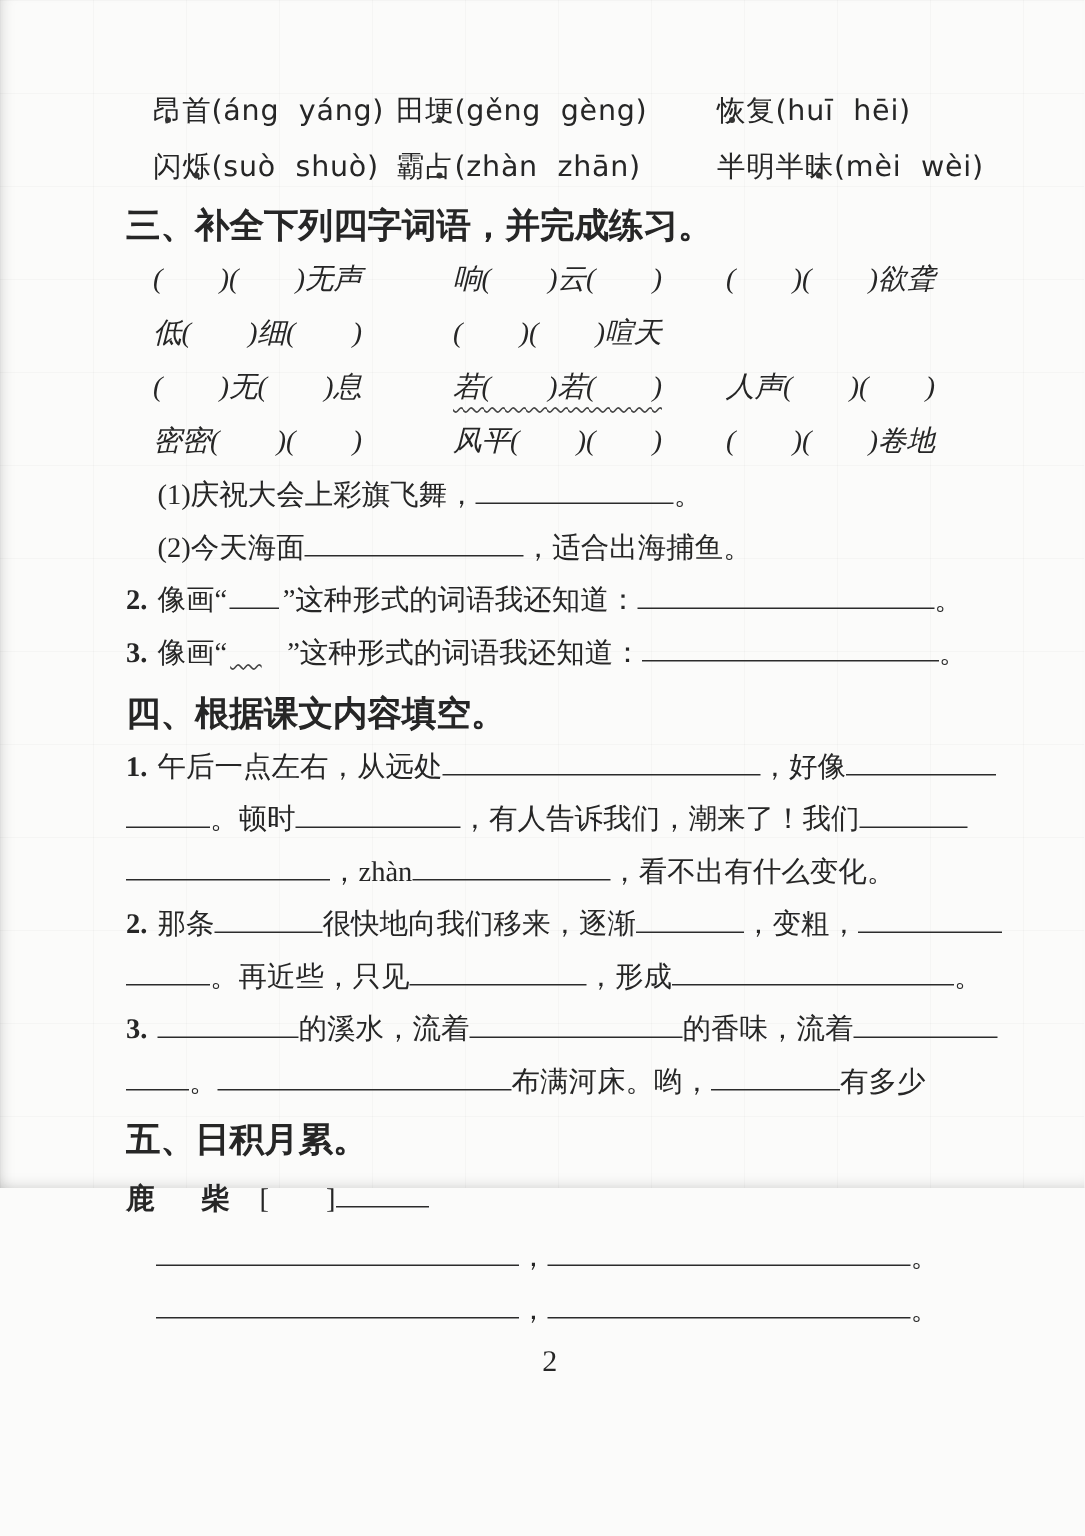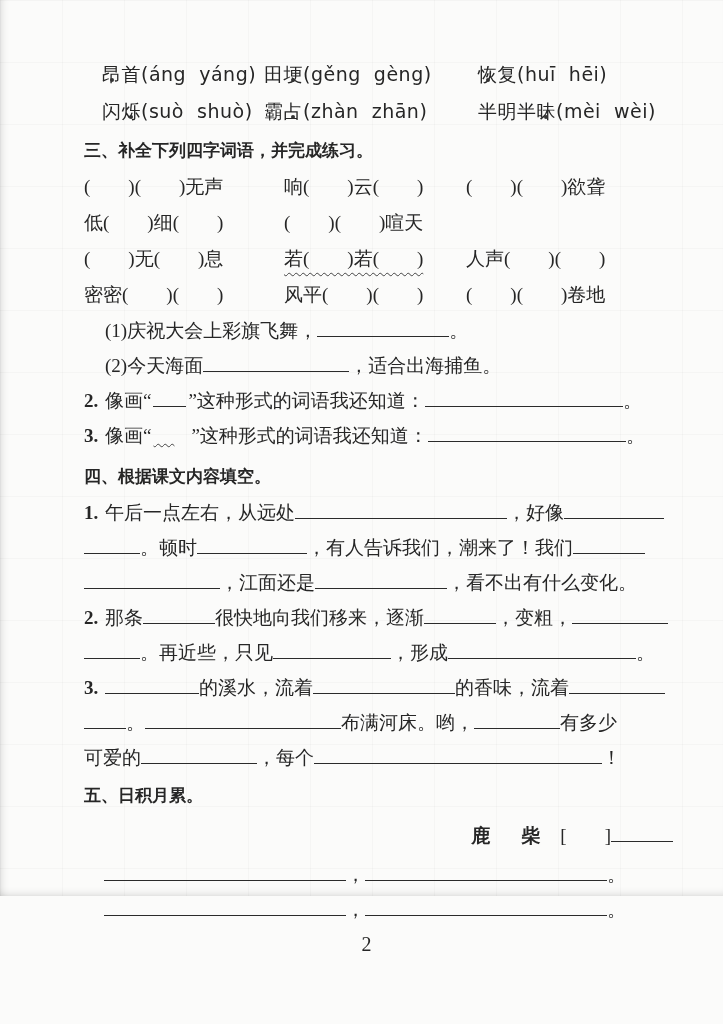--- a/index.html
+++ b/index.html
@@ -3,21 +3,21 @@
 <meta charset="utf-8">
 <style>
   html,body{margin:0;padding:0;}
   body{
     width:723px;height:1024px;overflow:hidden;
     background:#fbfbfa;
     font-family:"Liberation Serif","DejaVu Serif",serif;
     color:#262626;
   }
   .page{
-    box-sizing:border-box;width:723px;height:896px;
+    box-sizing:border-box;width:723px;height:792px;
     padding:56px 50px 0 84px;
     font-size:19px;line-height:35px;
     
     background-image:
       linear-gradient(rgba(0,0,0,0.022) 1px, transparent 1px),
       linear-gradient(90deg, rgba(0,0,0,0.022) 1px, transparent 1px);
     background-size:62px 62px;
     box-shadow:inset 8px 0 10px -8px rgba(0,0,0,0.18), inset 0 -8px 10px -8px rgba(0,0,0,0.18);
   }
   
@@ -25,24 +25,24 @@
   .vrow{display:grid;grid-template-columns:162px 214px 1fr;white-space:pre;}
   .vitem{letter-spacing:0.5px;}
   .dotchar{position:relative;display:inline-block;}
   .dotchar::after{
     content:"";position:absolute;left:50%;transform:translateX(-50%);
     top:1.15em;width:4px;height:4px;border-radius:50%;background:#333;
   }
   
   .sec-title{
     font-family:"Liberation Sans","DejaVu Sans",sans-serif;
-    font-weight:700;font-size:17px;line-height:35px;margin:3px 0 1px;
+    font-weight:700;font-size:23px;line-height:35px;margin:3px 0 1px;
   }
   
-  .grow{display:grid;grid-template-columns:200px 182px 1fr;line-height:36px;white-space:pre;}
+  .grow{display:grid;grid-template-columns:200px 182px 1fr;margin-left:18px;line-height:36px;white-space:pre;font-style:italic;}
   .u-solid{border-bottom:1.6px solid #2f2f2f;padding-bottom:2px;}
   .u-wavy{
     text-decoration-line:underline;text-decoration-style:wavy;
     text-decoration-color:#444;text-decoration-thickness:1px;
     text-underline-offset:7px;
   }
   
   .line{line-height:35px;}
   .num{font-weight:700;display:inline-block;width:21px;}
   .cont{}
@@ -56,21 +56,21 @@
     border-bottom:1.6px solid #2b2b2b;margin:0 2px;
   }
   .mark-wavy{display:inline-block;width:36px;margin:0 2px;}
   .mark-wavy::before{
     content:"\00a0\00a0\00a0\00a0\00a0\00a0\00a0";
     text-decoration-line:underline;text-decoration-style:wavy;
     text-decoration-color:#444;text-decoration-thickness:1px;
     text-underline-offset:1px;font-size:12px;letter-spacing:0;
   }
   
-  .poem-head{text-align:right;line-height:42px;margin-top:2px;}
+  .poem-head{text-align:left;line-height:42px;margin-top:2px;}
   .poem-title{font-weight:700;letter-spacing:6px;}
   .poem-bracket{margin-left:14px;}
   .poem-line{margin-left:20px;line-height:35px;}
   
   .pagenum{text-align:center;font-size:20px;line-height:30px;margin-top:2px;transform:translateX(-12px);}
 </style>
 </head>
 <body>
 
 <div class="page">
@@ -116,32 +116,31 @@
   <div class="line indent"><span>(2)今天海面</span><span class="blank" style="width:146px"></span><span>，适合出海捕鱼。</span></div>
 
   <div class="line"><span class="num">2.</span><span>像画“</span><span class="mark-solid"></span><span>”这种形式的词语我还知道：</span><span class="blank" style="width:198px"></span><span>。</span></div>
   <div class="line"><span class="num">3.</span><span>像画“</span><span class="mark-wavy"></span><span>”这种形式的词语我还知道：</span><span class="blank" style="width:198px"></span><span>。</span></div>
 
   <div class="sec-title">四、根据课文内容填空。</div>
 
   <div>
     <div class="line"><span class="num">1.</span><span>午后一点左右，从远处</span><span class="blank" style="width:212px"></span><span>，好像</span><span class="blank" style="width:100px"></span></div>
     <div class="line cont"><span class="blank" style="width:56px"></span><span>。顿时</span><span class="blank" style="width:110px"></span><span>，有人告诉我们，潮来了！我们</span><span class="blank" style="width:72px"></span></div>
-    <div class="line cont"><span class="blank" style="width:136px"></span><span>，江面还是</span><span class="blank" style="width:132px"></span><span>，看不出有什么变化。</span></div>
+    <div class="line cont"><span class="blank" style="width:136px"></span><span>，zhàn</span><span class="blank" style="width:132px"></span><span>，看不出有什么变化。</span></div>
   </div>
 
   <div>
     <div class="line"><span class="num">2.</span><span>那条</span><span class="blank" style="width:72px"></span><span>很快地向我们移来，逐渐</span><span class="blank" style="width:72px"></span><span>，变粗，</span><span class="blank" style="width:96px"></span></div>
     <div class="line cont"><span class="blank" style="width:56px"></span><span>。再近些，只见</span><span class="blank" style="width:118px"></span><span>，形成</span><span class="blank" style="width:188px"></span><span>。</span></div>
   </div>
 
   <div>
     <div class="line"><span class="num">3.</span><span class="blank" style="width:94px"></span><span>的溪水，流着</span><span class="blank" style="width:142px"></span><span>的香味，流着</span><span class="blank" style="width:96px"></span></div>
     <div class="line cont"><span class="blank" style="width:42px"></span><span>。</span><span class="blank" style="width:196px"></span><span>布满河床。哟，</span><span class="blank" style="width:86px"></span><span>有多少</span></div>
-    <div class="line cont"><span>可爱的</span><span class="blank" style="width:116px"></span><span>，每个</span><span class="blank" style="width:288px"></span><span>！</span></div>
   </div>
 
   <div class="sec-title">五、日积月累。</div>
 
   <div class="poem-head">
     <span class="poem-title">鹿　柴</span><span class="poem-bracket">[　　]</span><span class="blank" style="width:62px"></span>
   </div>
   <div class="poem-line"><span class="blank" style="width:242px"></span><span>，</span><span class="blank" style="width:242px"></span><span>。</span></div>
   <div class="poem-line"><span class="blank" style="width:242px"></span><span>，</span><span class="blank" style="width:242px"></span><span>。</span></div>
 

